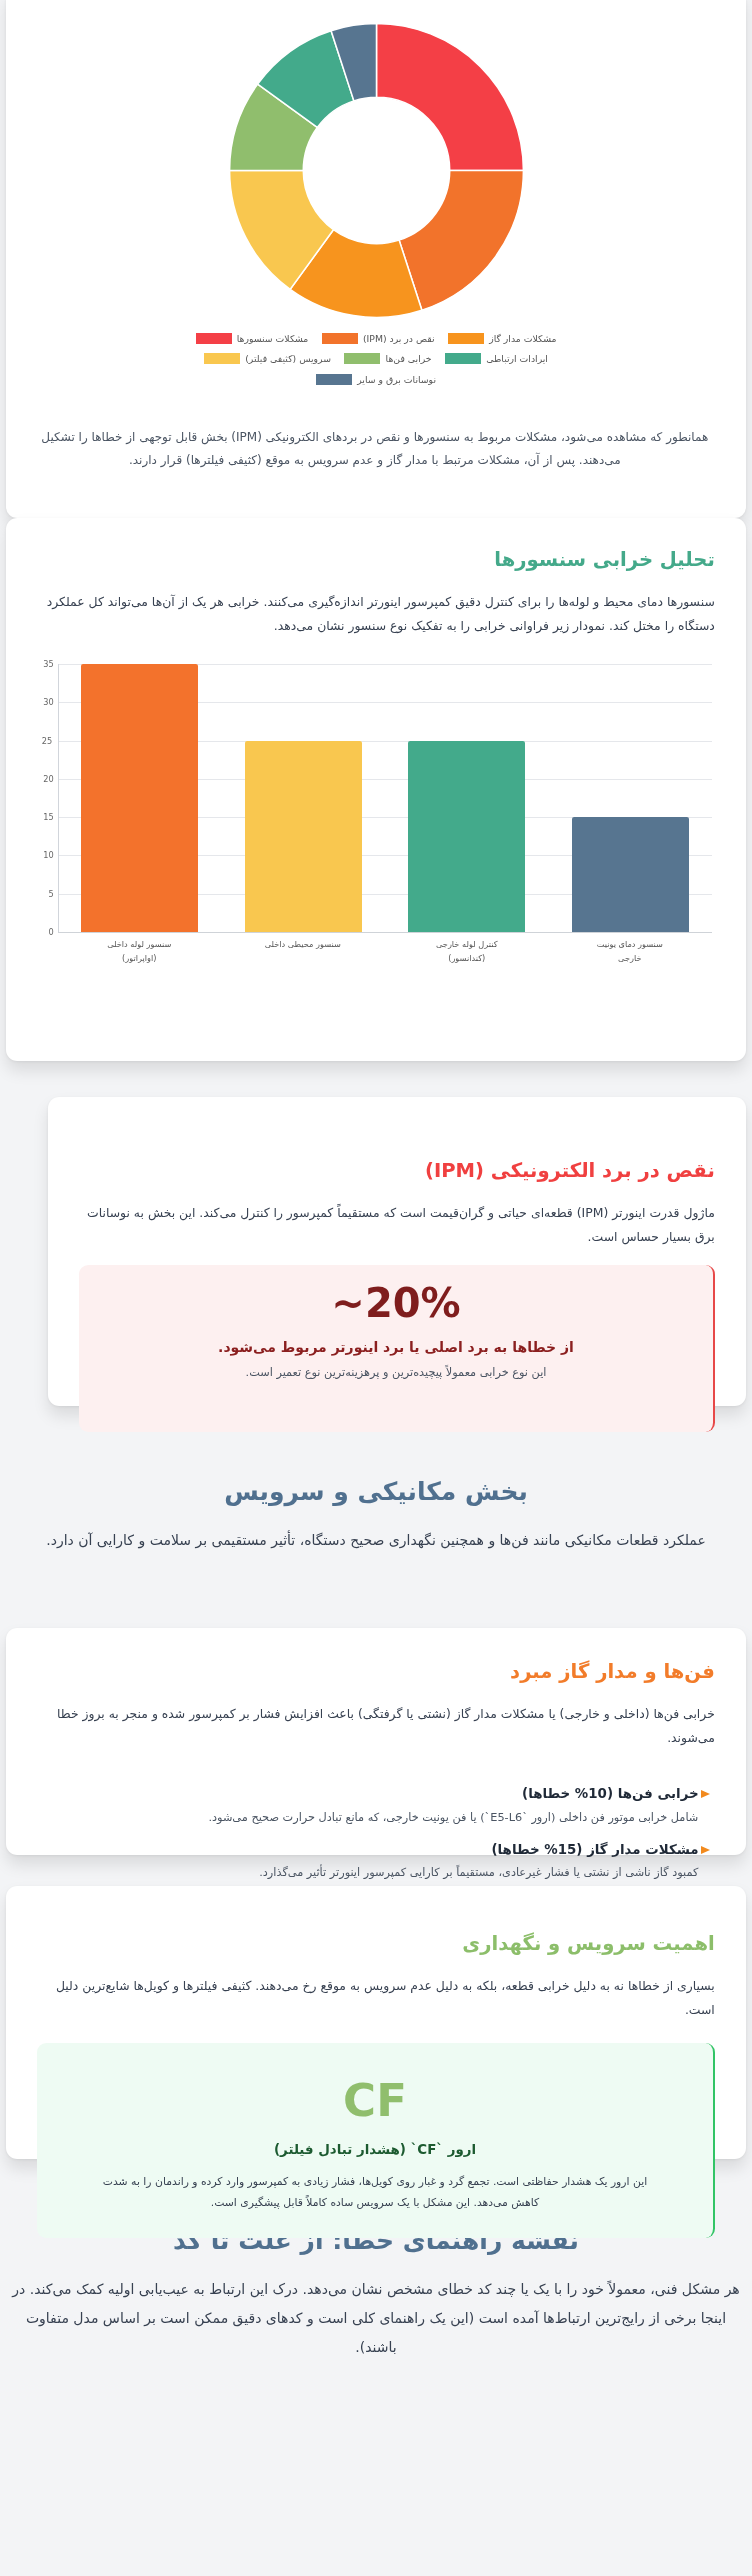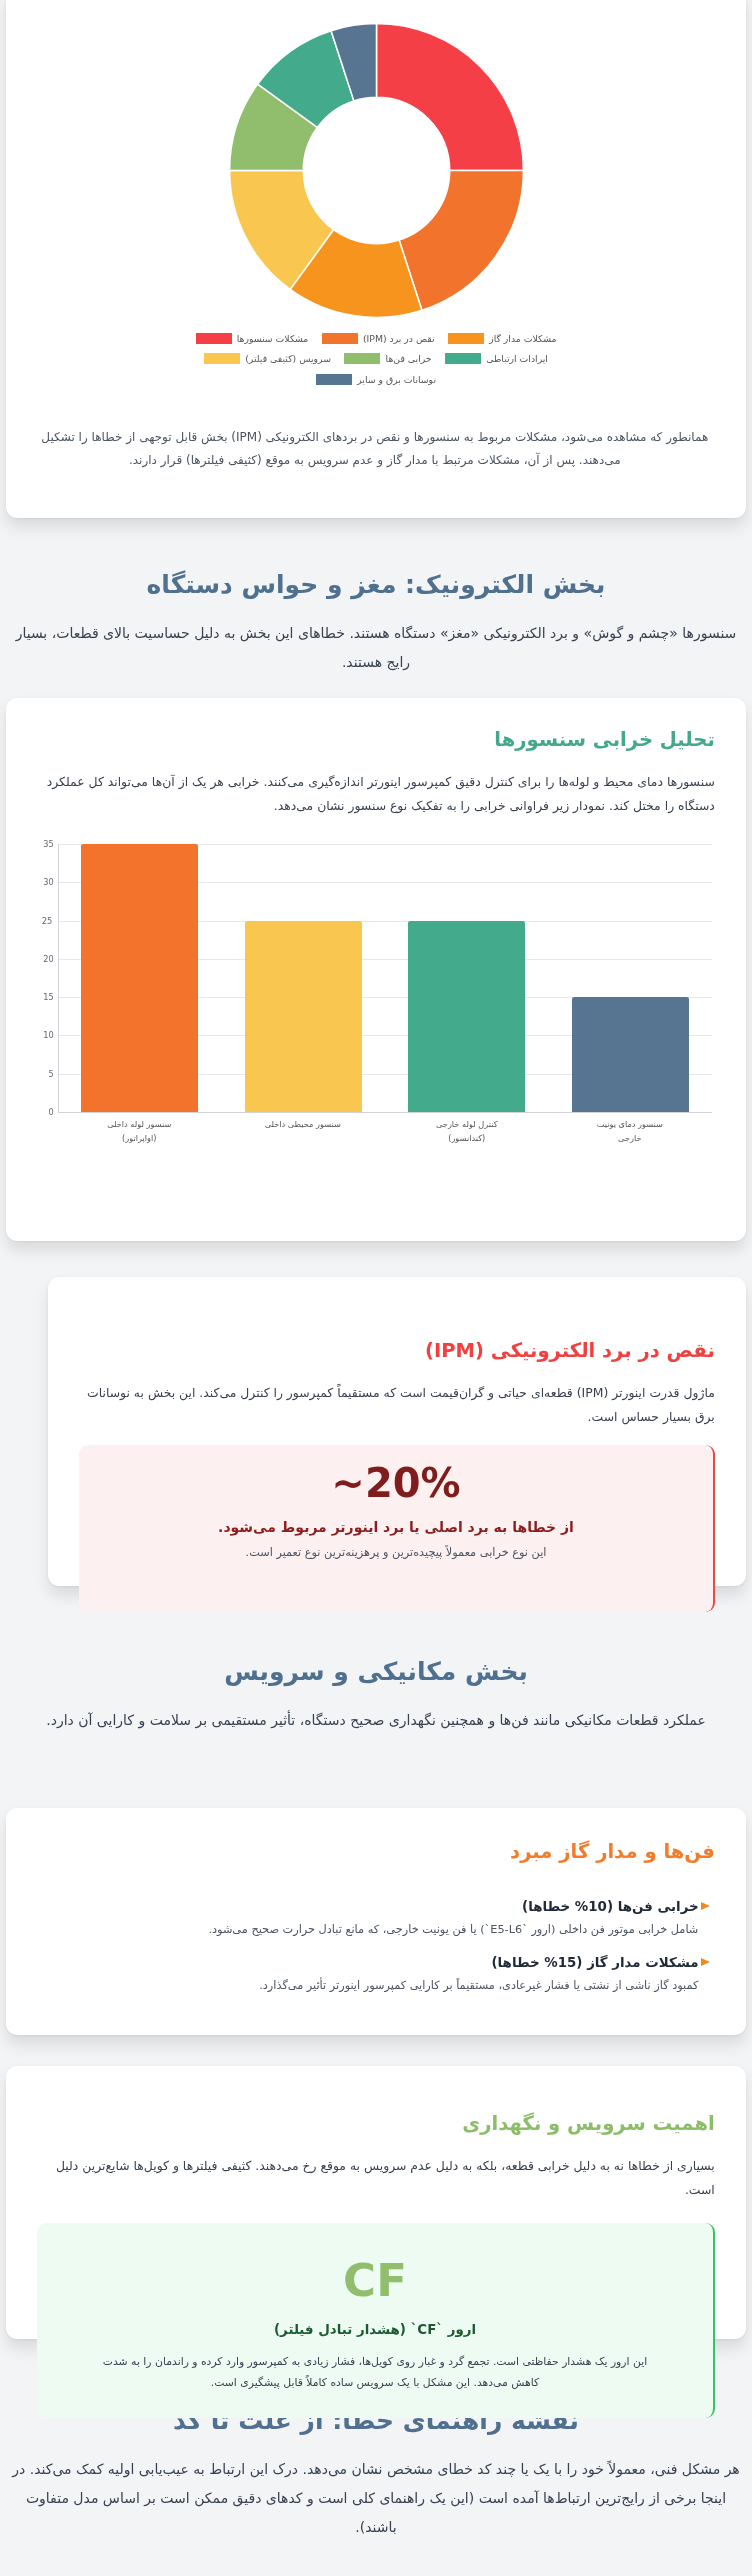--- a/index.html
+++ b/index.html
@@ -133,24 +133,20 @@
         <div class="legend-row">
           <div class="legend-item">
             <span class="legend-swatch" style="background: rgb(87, 117, 144);"></span>
             <span class="legend-label">نوسانات برق و سایر</span>
           </div>
         </div>
       </div>
     <p class="donut-caption">همانطور که مشاهده می‌شود، مشکلات مربوط به سنسورها و نقص در بردهای الکترونیکی (IPM) بخش قابل توجهی از خطاها را تشکیل می‌دهند. پس از آن، مشکلات مرتبط با مدار گاز و عدم سرویس به موقع (کثیفی فیلترها) قرار دارند.</p>
   </div>
 
-  <div class="section-intro intro-1">
-    <h2 class="section-title">بخش الکترونیک: مغز و حواس دستگاه</h2>
-    <p class="section-desc">سنسورها «چشم و گوش» و برد الکترونیکی «مغز» دستگاه هستند. خطاهای این بخش به دلیل حساسیت بالای قطعات، بسیار رایج هستند.</p>
-  </div>
 
   <div class="card card-bars">
     <h3 class="card-title">تحلیل خرابی سنسورها</h3>
     <p class="card-text">سنسورها دمای محیط و لوله‌ها را برای کنترل دقیق کمپرسور اینورتر اندازه‌گیری می‌کنند. خرابی هر یک از آن‌ها می‌تواند کل عملکرد دستگاه را مختل کند. نمودار زیر فراوانی خرابی را به تفکیک نوع سنسور نشان می‌دهد.</p>
     <div class="bar-chart" id="bar-chart">
         <div style="position: absolute; left: 20.6px; top: 0px; width: 654px; height: 330px;">
           <div class="gridline" style="top: 268px; left: 0px; right: 0px; background: rgb(207, 211, 216);"></div>
           <div class="ytick" style="top: 268px; left: -17.5px;">0</div>
           <div class="gridline" style="top: 230px; left: 0px; right: 0px;"></div>
           <div class="ytick" style="top: 230px; left: -17.5px;">5</div>
@@ -200,20 +196,21 @@
     </div>
   </div>
 
   <div class="section-intro intro-2">
     <h2 class="section-title">بخش مکانیکی و سرویس</h2>
     <p class="section-desc">عملکرد قطعات مکانیکی مانند فن‌ها و همچنین نگهداری صحیح دستگاه، تأثیر مستقیمی بر سلامت و کارایی آن دارد.</p>
   </div>
 
   <div class="card card-fan">
     <h3 class="card-title">فن‌ها و مدار گاز مبرد</h3>
+    <p class="card-text">خرابی فن‌ها (داخلی و خارجی) یا مشکلات مدار گاز (نشتی یا گرفتگی) باعث افزایش فشار بر کمپرسور شده و منجر به بروز خطا می‌شوند.</p>
     <div class="sub-item" style="margin-top:36px;">
       <div class="sub-item-head">
         <span class="tri"></span>
         <span>خرابی فن‌ها (10% خطاها)</span>
       </div>
       <div class="sub-item-text">شامل خرابی موتور فن داخلی (ارور `E5-L6`) یا فن یونیت خارجی، که مانع تبادل حرارت صحیح می‌شود.</div>
     </div>
     <div class="sub-item">
       <div class="sub-item-head">
         <span class="tri"></span>

